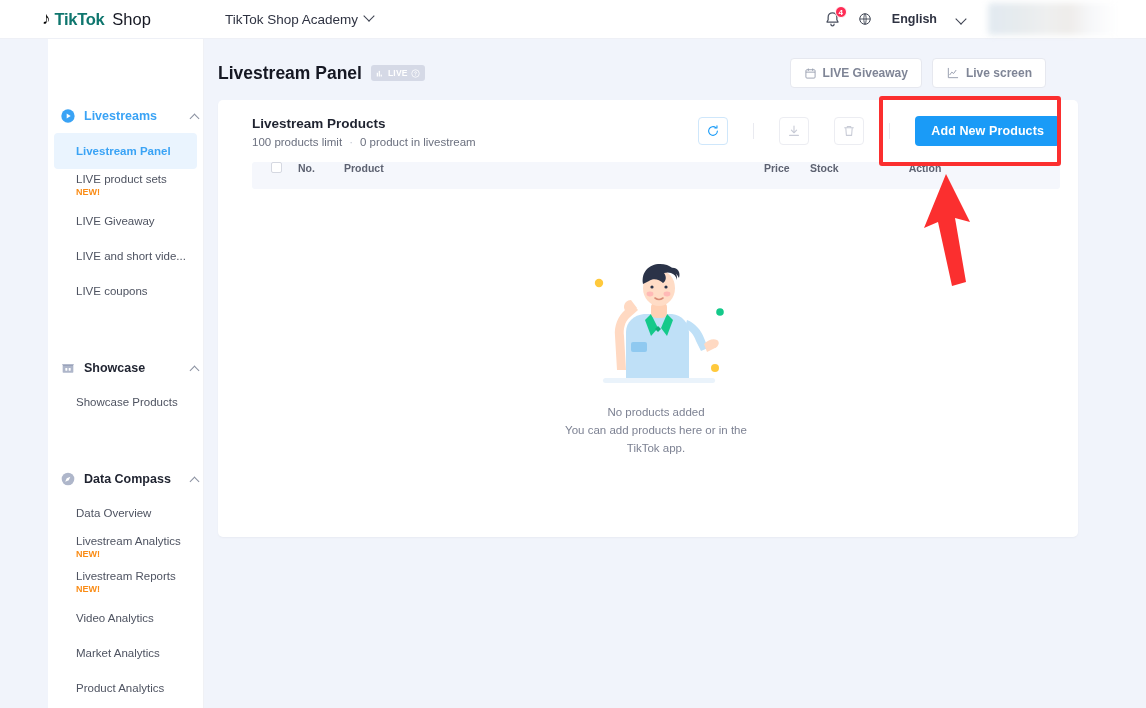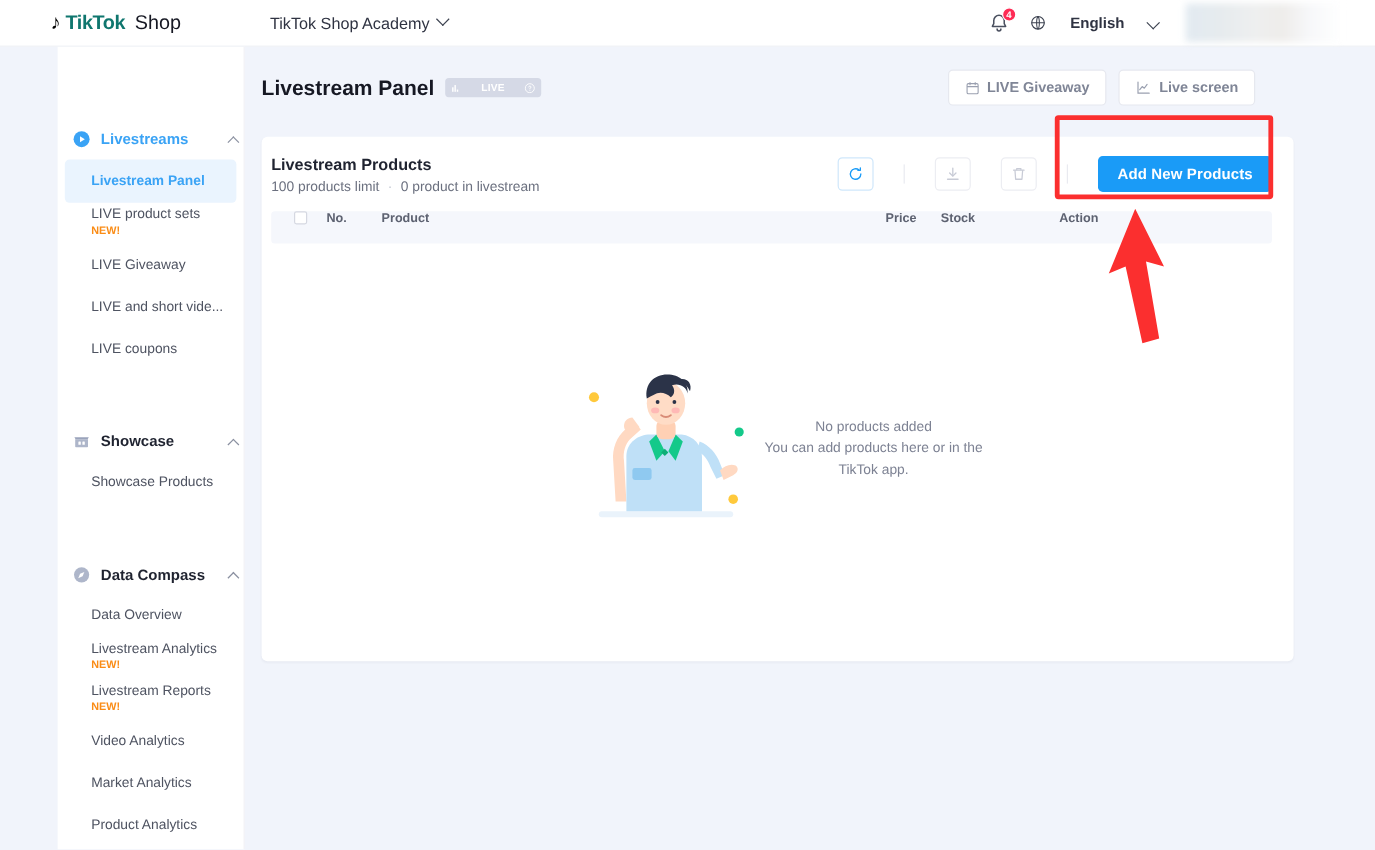--- a/index.html
+++ b/index.html
@@ -100,34 +100,34 @@
   .nav-item.active {
     background: #eaf4fe; color: #3aa3f5; font-weight: 700;
     height: 36px; margin: 0 6px 0 6px; padding-left: 22px; border-radius: 4px;
   }
 
   
   .main { position: absolute; top: 39px; left: 204px; right: 0; bottom: 0; padding: 16px 100px 0 14px; }
   .page-head { display: flex; align-items: center; height: 36px; }
   .page-title { font-size: 17.5px; font-weight: 700; color: #161823; }
   .live-badge {
-    margin-left: 9px; display: inline-flex; align-items: center; gap: 16px;
+    margin-left: 9px; display: inline-flex; align-items: center; gap: 3px;
     background: #d5d9e6; border-radius: 3px; padding: 2px 5px; height: 16px;
   }
   .live-badge .lb-text { font-size: 8.5px; font-weight: 700; color: #ffffff; letter-spacing: 0.2px; }
   .head-actions { margin-left: auto; display: flex; gap: 10px; }
   .ghost-btn {
     height: 30px; padding: 0 13px; background: #fff; border: 1px solid #e6e8ef;
     border-radius: 4px; display: inline-flex; align-items: center; gap: 6px;
     font-size: 12px; color: #7f8596; font-weight: 600; cursor: pointer;
   }
 
   .card {
-    margin-top: 23px; width: 860px; background: #fff; border-radius: 5px;
-    padding: 16px 18px 18px 8px;
+    margin-top: 9px; width: 860px; background: #fff; border-radius: 5px;
+    padding: 16px 18px 18px 34px;
     box-shadow: 0 1px 2px rgba(20,30,60,0.04);
   }
   .card-head { display: flex; align-items: flex-start; }
   .card-title { font-size: 13.5px; font-weight: 700; color: #1f2330; }
   .card-sub { font-size: 11.5px; color: #6b707f; margin-top: 5px; display: flex; align-items: center; gap: 7px; }
   .card-sub .sep { color: #c3c7d2; }
   .card-actions { margin-left: auto; display: flex; align-items: center; gap: 25px; }
   .icon-btn {
     width: 30px; height: 28px; border: 1px solid #cfe7fb; border-radius: 4px;
     background: #fff; display: inline-flex; align-items: center; justify-content: center;
@@ -146,21 +146,21 @@
     display: flex; font-size: 10.5px; color: #5d6271; font-weight: 600;
   }
   .cbx { width: 11px; height: 11px; border: 1px solid #d5d8e1; border-radius: 2px; background: #fff; margin-left: 19px; }
   .th-no { margin-left: 16px; width: 46px; }
   .th-product { width: 420px; }
   .th-price { width: 46px; text-align: left; }
   .th-stock { width: 70px; text-align: left; }
   .th-action { width: 90px; text-align: center; }
 
   .empty {
-    height: 330px; display: flex; flex-direction: row;
+    height: 330px; display: flex; flex-direction: column;
     align-items: center; justify-content: center; gap: 0;
   }
   .empty-text {
     margin-top: 14px; text-align: center; font-size: 11.5px; color: #7d8293; line-height: 1.55;
   }
 
   
   .anno-rect {
     position: absolute; left: 879px; top: 96px; width: 182px; height: 70px;
     border: 4px solid #fb2f2f; border-radius: 3px; pointer-events: none;

